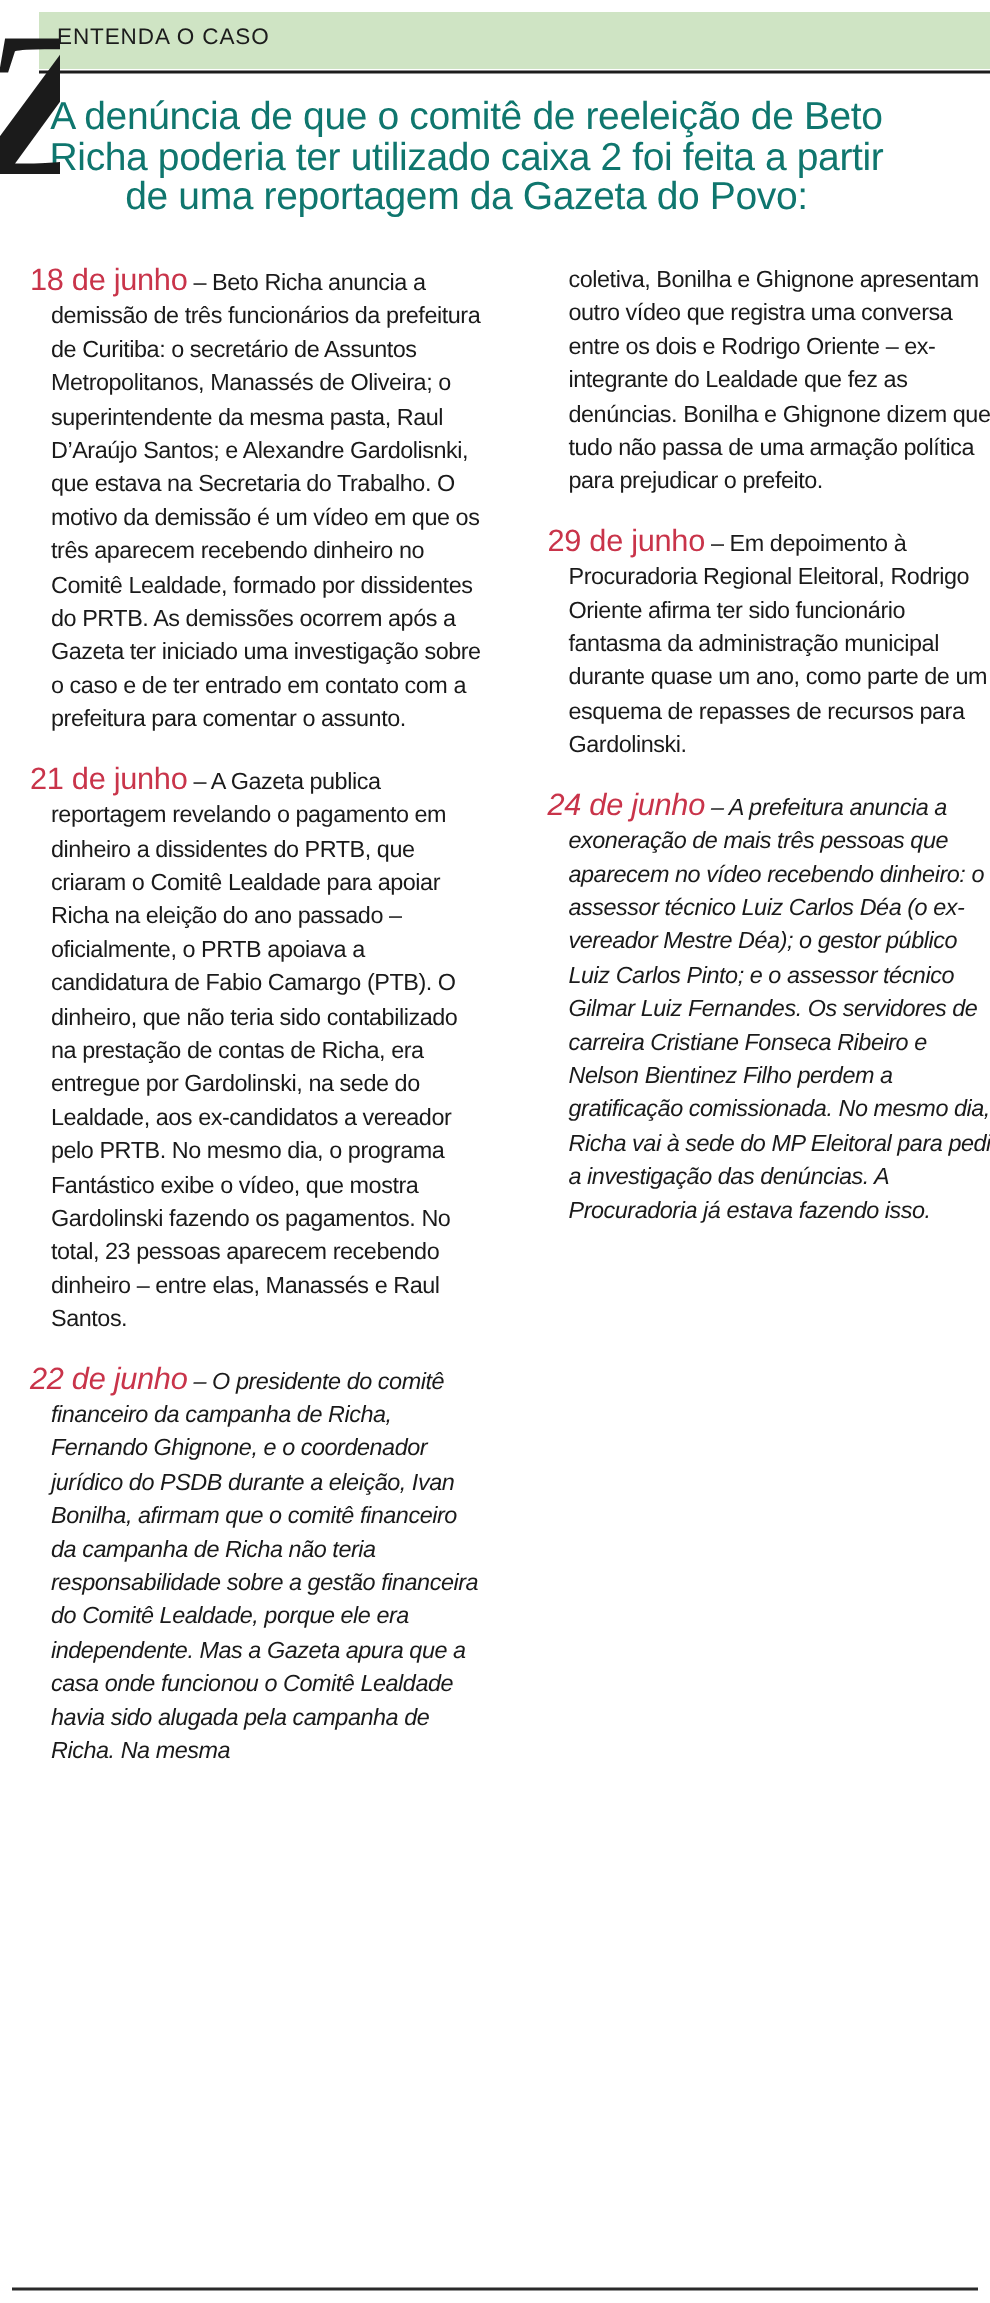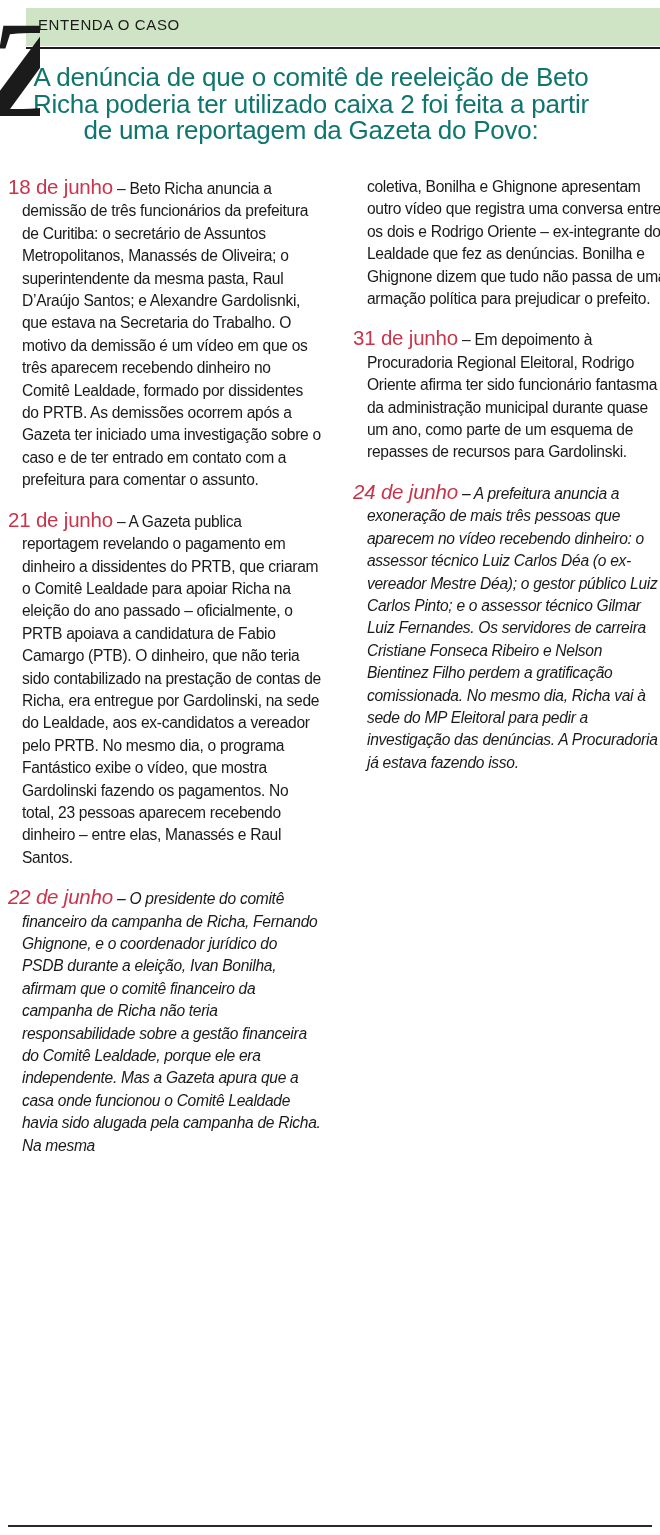--- a/index.html
+++ b/index.html
@@ -103,21 +103,21 @@
   }
   .col {
     position: absolute;
     top: 0;
     width: 314px;
   }
   .col-left  { left: 8px; }
   .col-right { left: 353px; }
 
   .entry {
-    margin: 0 0 17px 0;
+    margin: 0 0 17px 12px;
     font-size: 15.6px;
     line-height: 22.4px;
     letter-spacing: -0.3px;
     text-indent: -14px;
     padding-left: 14px;
     color: #1a1a1a;
     text-align: left;
   }
   .entry:last-child { margin-bottom: 0; font-style: italic; }
 
@@ -167,19 +167,19 @@
   <div class="intro">A denúncia de que o comitê de reeleição de Beto Richa poderia ter utilizado caixa 2 foi feita a partir de uma reportagem da Gazeta do Povo:</div>
 
   <div class="columns">
     <div class="col col-left" id="col-left">
         <p class="entry"><span class="date">18 de junho</span><span class="dash"> – </span><span class="body">Beto Richa anuncia a demissão de três funcionários da prefeitura de Curitiba: o secretário de Assuntos Metropolitanos, Manassés de Oliveira; o superintendente da mesma pasta, Raul D’Araújo Santos; e Alexandre Gardolisnki, que estava na Secretaria do Trabalho. O motivo da demissão é um vídeo em que os três aparecem recebendo dinheiro no Comitê Lealdade, formado por dissidentes do PRTB. As demissões ocorrem após a Gazeta ter iniciado uma investigação sobre o caso e de ter entrado em contato com a prefeitura para comentar o assunto.</span></p>
         <p class="entry"><span class="date">21 de junho</span><span class="dash"> – </span><span class="body">A Gazeta publica reportagem revelando o pagamento em dinheiro a dissidentes do PRTB, que criaram o Comitê Lealdade para apoiar Richa na eleição do ano passado – oficialmente, o PRTB apoiava a candidatura de Fabio Camargo (PTB). O dinheiro, que não teria sido contabilizado na prestação de contas de Richa, era entregue por Gardolinski, na sede do Lealdade, aos ex-candidatos a vereador pelo PRTB. No mesmo dia, o programa Fantástico exibe o vídeo, que mostra Gardolinski fazendo os pagamentos. No total, 23 pessoas aparecem recebendo dinheiro – entre elas, Manassés e Raul Santos.</span></p>
         <p class="entry"><span class="date">22 de junho</span><span class="dash"> – </span><span class="body">O presidente do comitê financeiro da campanha de Richa, Fernando Ghignone, e o coordenador jurídico do PSDB durante a eleição, Ivan Bonilha, afirmam que o comitê financeiro da campanha de Richa não teria responsabilidade sobre a gestão financeira do Comitê Lealdade, porque ele era independente. Mas a Gazeta apura que a casa onde funcionou o Comitê Lealdade havia sido alugada pela campanha de Richa. Na mesma</span></p>
       </div>
     <div class="col col-right" id="col-right">
         <p class="entry cont"><span class="body">coletiva, Bonilha e Ghignone apresentam outro vídeo que registra uma conversa entre os dois e Rodrigo Oriente – ex-integrante do Lealdade que fez as denúncias. Bonilha e Ghignone dizem que tudo não passa de uma armação política para prejudicar o prefeito.</span></p>
-        <p class="entry"><span class="date">31 de junho</span><span class="dash"> – </span><span class="body">Em depoimento à Procuradoria Regional Eleitoral, Rodrigo Oriente afirma ter sido funcionário fantasma da administração municipal durante quase um ano, como parte de um esquema de repasses de recursos para Gardolinski.</span></p>
+        <p class="entry"><span class="date">29 de junho</span><span class="dash"> – </span><span class="body">Em depoimento à Procuradoria Regional Eleitoral, Rodrigo Oriente afirma ter sido funcionário fantasma da administração municipal durante quase um ano, como parte de um esquema de repasses de recursos para Gardolinski.</span></p>
         <p class="entry"><span class="date">24 de junho</span><span class="dash"> – </span><span class="body">A prefeitura anuncia a exoneração de mais três pessoas que aparecem no vídeo recebendo dinheiro: o assessor técnico Luiz Carlos Déa (o ex-vereador Mestre Déa); o gestor público Luiz Carlos Pinto; e o assessor técnico Gilmar Luiz Fernandes. Os servidores de carreira Cristiane Fonseca Ribeiro e Nelson Bientinez Filho perdem a gratificação comissionada. No mesmo dia, Richa vai à sede do MP Eleitoral para pedir a investigação das denúncias. A Procuradoria já estava fazendo isso.</span></p>
       </div>
   </div>
 
   <div class="footer-rule"></div>
 </div>
 
 </body></html>

